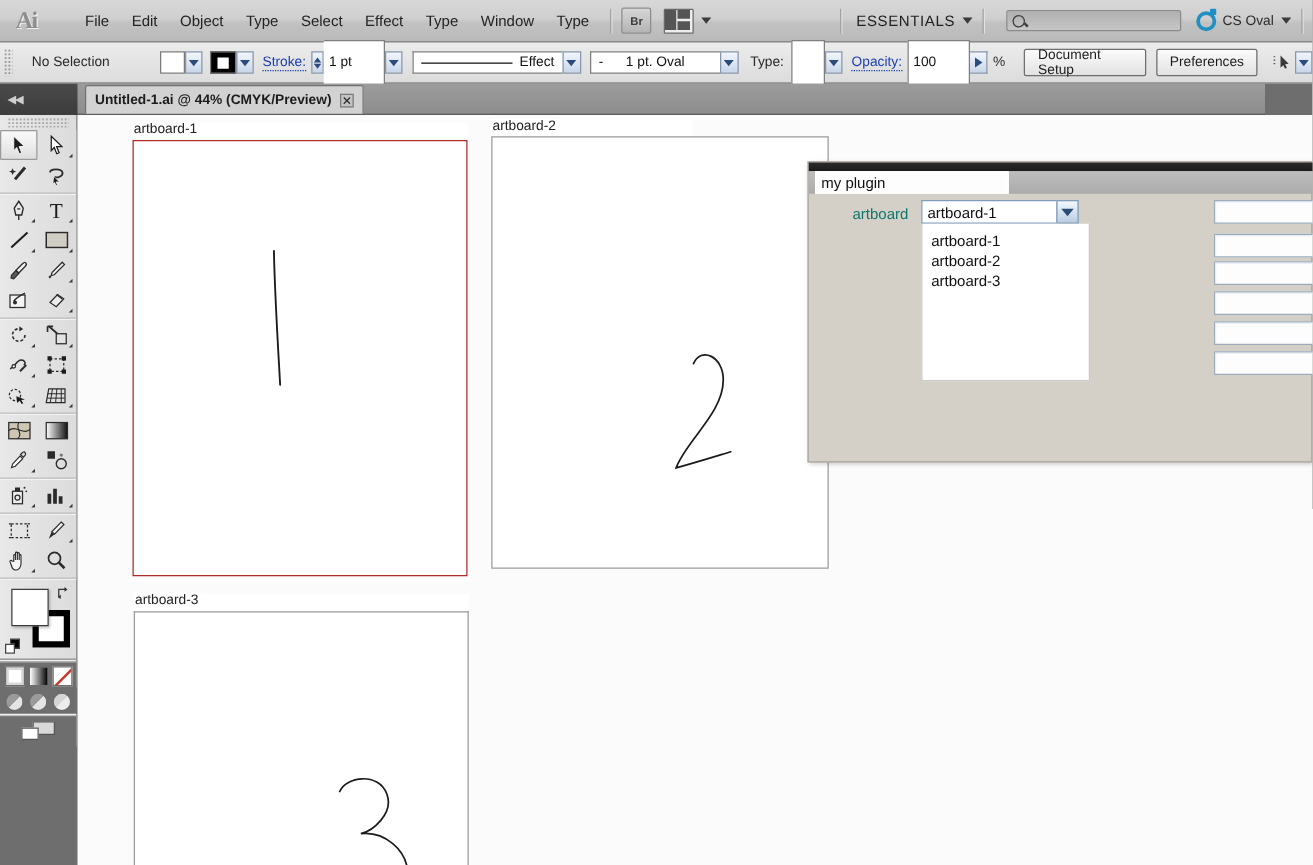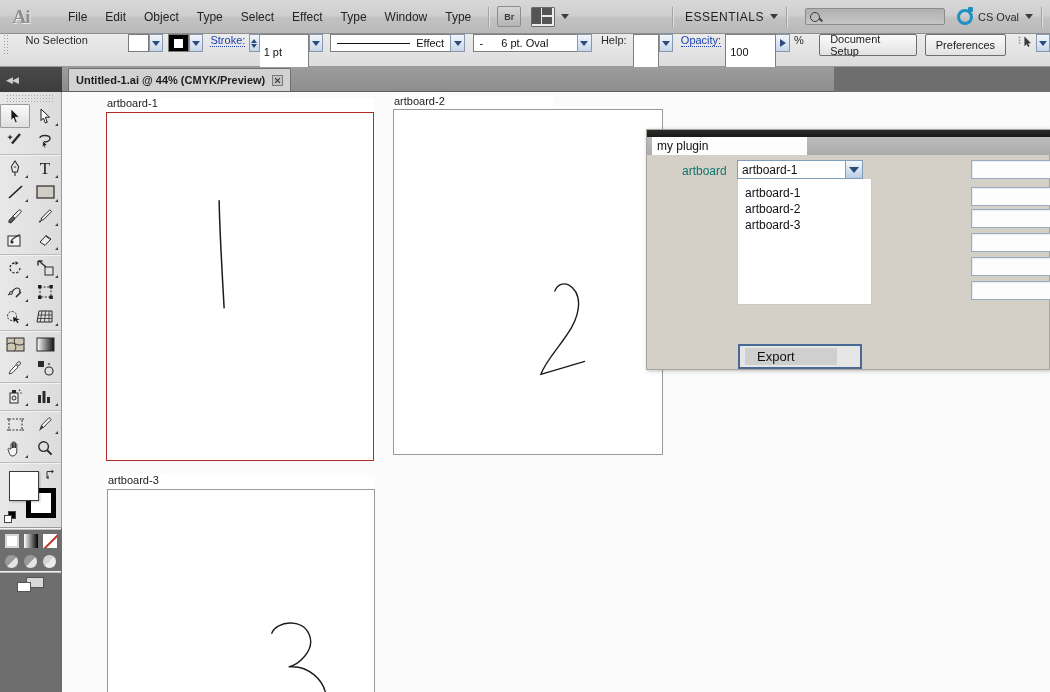--- a/index.html
+++ b/index.html
@@ -66,21 +66,21 @@
   }
   .cslive-icon:after{content:"";position:absolute;width:5px;height:5px;background:#1f8fc4;
     top:-5px;right:-3px;border-radius:1px;}
   .cslive-label{font-size:11px;color:#2c2c2c;margin-left:5px;}
 
   
   .controlbar{
     position:absolute;left:0;top:34px;width:1050px;height:33px;
     background:linear-gradient(to bottom,#ececec,#dcdcdc);
     border-bottom:1px solid #9a9a9a;
-    display:flex;align-items:flex-start;box-sizing:border-box;
+    display:flex;align-items:center;box-sizing:border-box;
   }
   .grip{width:8px;height:22px;margin:0 5px 0 3px;
     background-image:radial-gradient(#9a9a9a 45%,transparent 46%);
     background-size:3px 3px;}
   .cb-label{font-size:11px;color:#2a2a2a;margin-right:6px;white-space:nowrap;}
   .cb-link{font-size:11px;color:#1b3fb0;border-bottom:1px dotted #1b3fb0;margin-right:4px;cursor:default;}
   .swatch{
     width:22px;height:18px;border:1px solid #7b7b7b;background:#fff;box-sizing:border-box;
   }
   .swatch-black{background:#000;display:flex;align-items:center;justify-content:center;}
@@ -123,21 +123,21 @@
   .opacity-arrow{
     width:15px;height:18px;border:1px solid #8897ad;border-left:0;box-sizing:border-box;
     background:linear-gradient(to bottom,#f2f6fc,#c8d6ea);
     display:flex;align-items:center;justify-content:center;
   }
   .opacity-arrow .c{width:0;height:0;border-top:4px solid transparent;border-bottom:4px solid transparent;
     border-left:6px solid #2c4a7c;}
 
   
   .tabbar{
-    position:absolute;left:0;top:67px;width:834px;height:25px;
+    position:absolute;left:0;top:67px;width:1012px;height:25px;
     background:linear-gradient(to bottom,#9c9c9c,#8d8d8d);
     border-bottom:1px solid #5e5e5e;box-sizing:border-box;
     display:flex;align-items:flex-end;
   }
   .doctab{
     margin-left:68px;height:23px;background:#d2d2d2;
     border:1px solid #707070;border-bottom:0;border-radius:2px 2px 0 0;
     display:flex;align-items:center;padding:0 7px;gap:7px;box-sizing:border-box;
   }
   .doctab .t{font-size:11px;font-weight:bold;color:#1c1c1c;white-space:nowrap;}
@@ -363,28 +363,28 @@
         <span>Effect</span>
       </div>
       <div class="ddbtn">
           <span class="c"></span>
         </div>
     </div>
     <div style="width:8px"></div>
     <div class="combo">
       <div class="body" style="width:104px;justify-content:flex-start;gap:18px;">
         <span>-</span>
-        <span>6 pt. Oval</span>
+        <span>1 pt. Oval</span>
       </div>
       <div class="ddbtn">
           <span class="c"></span>
         </div>
     </div>
     <div style="width:10px"></div>
-    <div class="cb-label">Help:</div>
+    <div class="cb-label">Type:</div>
     <div class="txtfield" style="width:28px;"></div>
     <div class="ddbtn">
         <span class="c"></span>
       </div>
     <div style="width:8px"></div>
     <div class="cb-link">Opacity:</div>
     <div class="txtfield" style="width:54px;">100</div>
     <div class="opacity-arrow">
         <span class="c"></span>
       </div>
@@ -730,23 +730,20 @@
             <span class="c"></span>
           </div>
       </div>
 
       <div class="pl-list">
         <div class="pl-opt">artboard-1</div>
         <div class="pl-opt">artboard-2</div>
         <div class="pl-opt">artboard-3</div>
       </div>
 
-      <div class="pl-export">
-        <span class="hl">Export</span>
-      </div>
 
       <div class="pl-fields">
         <div class="pl-field" style="top:5px;"></div>
         <div class="pl-field" style="top:32px;"></div>
         <div class="pl-field" style="top:54px;"></div>
         <div class="pl-field" style="top:78px;"></div>
         <div class="pl-field" style="top:102px;"></div>
         <div class="pl-field" style="top:126px;"></div>
       </div>
     </div>

